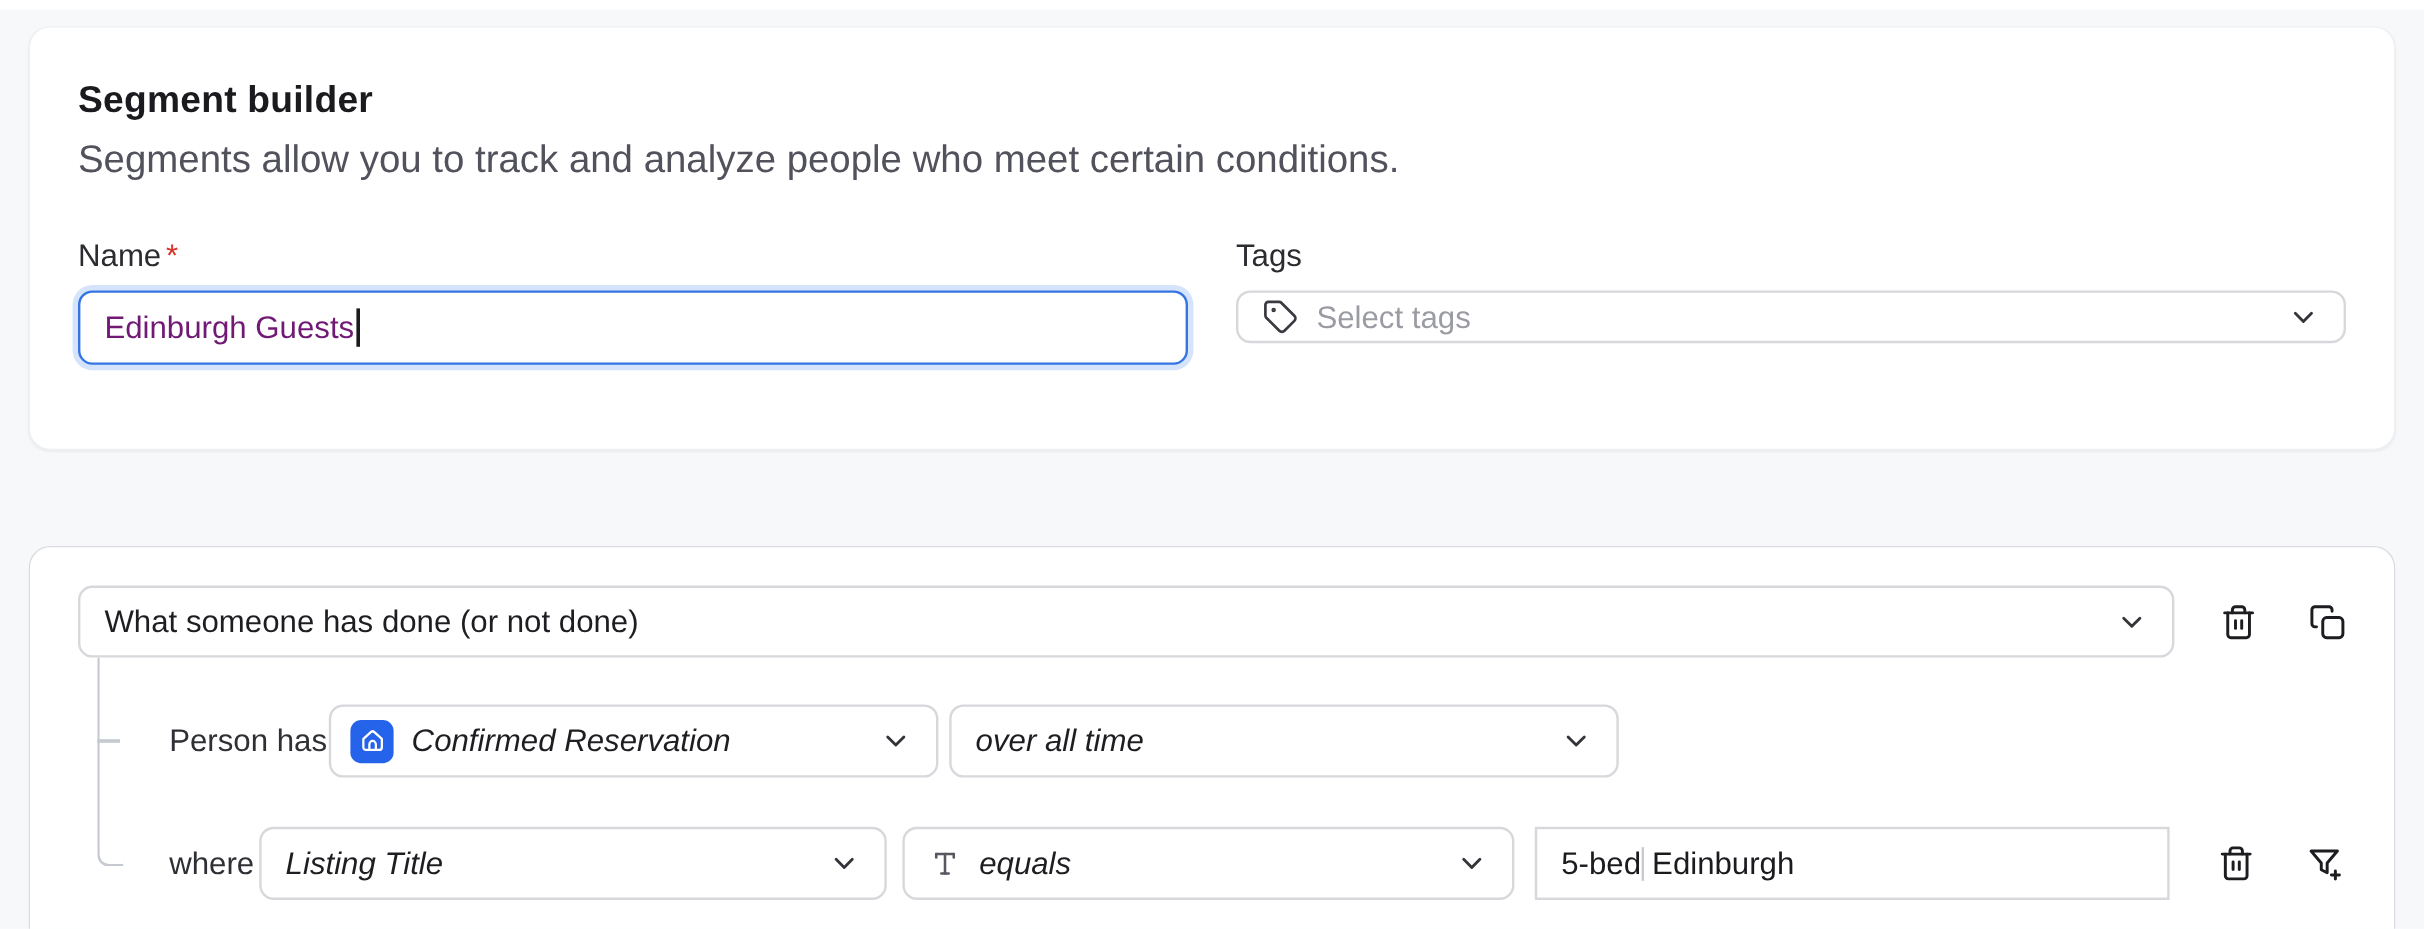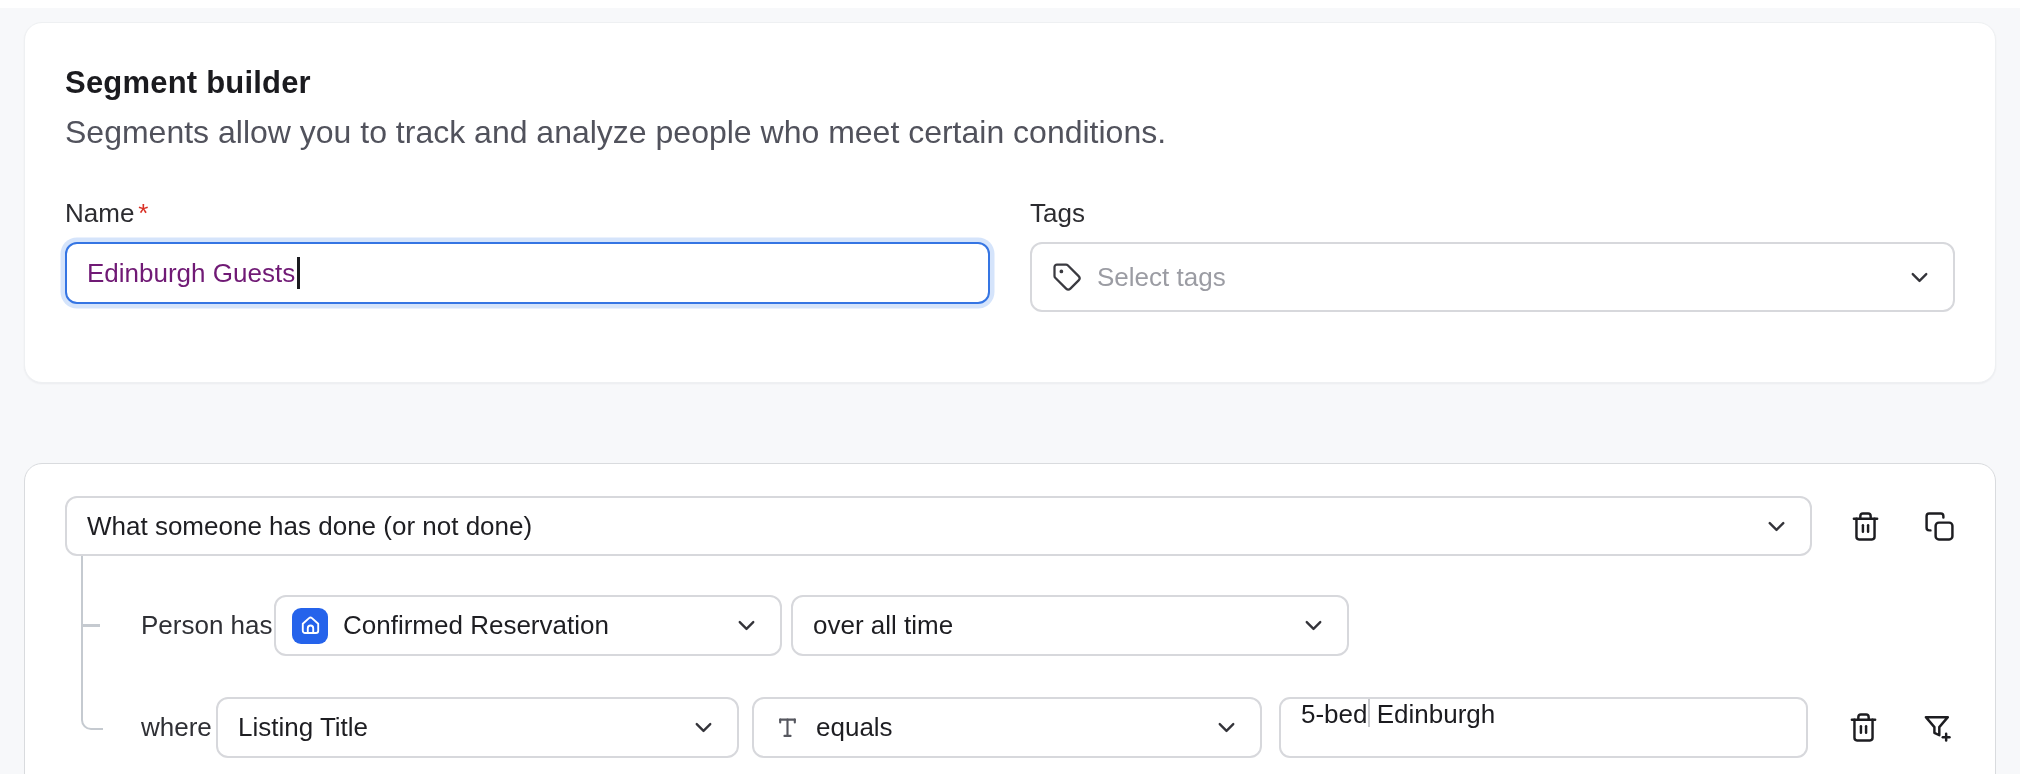--- a/index.html
+++ b/index.html
@@ -70,21 +70,21 @@
     vertical-align:-6px;
   }
   .caret-faint {
     display:inline-block;
     width:2px; height:28px;
     background:#c9cace;
     vertical-align:-5px;
   }
 
   .select {
-    height:70px;
+    height:44px;
     background:#fff;
     border:2px solid #d7d8dc;
     border-radius:12px;
     display:flex;
     align-items:center;
     padding:0 20px;
     font-size:26px;
     color:#1e1e22;
     cursor:pointer;
   }
@@ -94,21 +94,21 @@
   .lead-icon { margin-right:15px; }
 
   .card-builder {
     margin-top:80px;
     border:1.5px solid #d9dbde;
     padding:32px 40px;
     height:420px;
   }
   .builder { position:relative; }
   .row { display:flex; align-items:center; }
-  .row-sel { height:61px; }
+  .row-sel { height:61px;font-style:italic; }
   .condition-select { width:1751px; height:60px; }
   .icon-btn {
     background:none; border:none; padding:0;
     display:flex; align-items:center; justify-content:center;
     cursor:pointer;
   }
   .row-label { font-size:26px; color:#2f3035; }
   .lbl-event { margin-left:76px; width:133px; }
   .lbl-filter { margin-left:76px; width:75px; }
 
@@ -118,22 +118,22 @@
   .sel-event { width:508px; padding-left:16px; }
   .sel-frequency { width:506px; margin-left:10px; }
   .sel-timeframe { width:558px; margin-left:9px; }
   .sel-property { width:523px; }
   .sel-operator { width:510px; margin-left:13px; }
   .filter-value-input {
     width:529px; margin-left:17px;
     height:61px;
     background:#fff;
     border:2px solid #d7d8dc;
-    border-radius:11px;
-    display:flex; 
+    border-radius:0;
+    display:flex; align-items:center;
     padding:0 20px;
     font-size:26px; color:#1b1b1f;
     cursor:text;
   }
   .pre { white-space:pre; }
 
   .home-tile {
     width:36px; height:36px;
     border-radius:9px;
     background:#2563eb;

